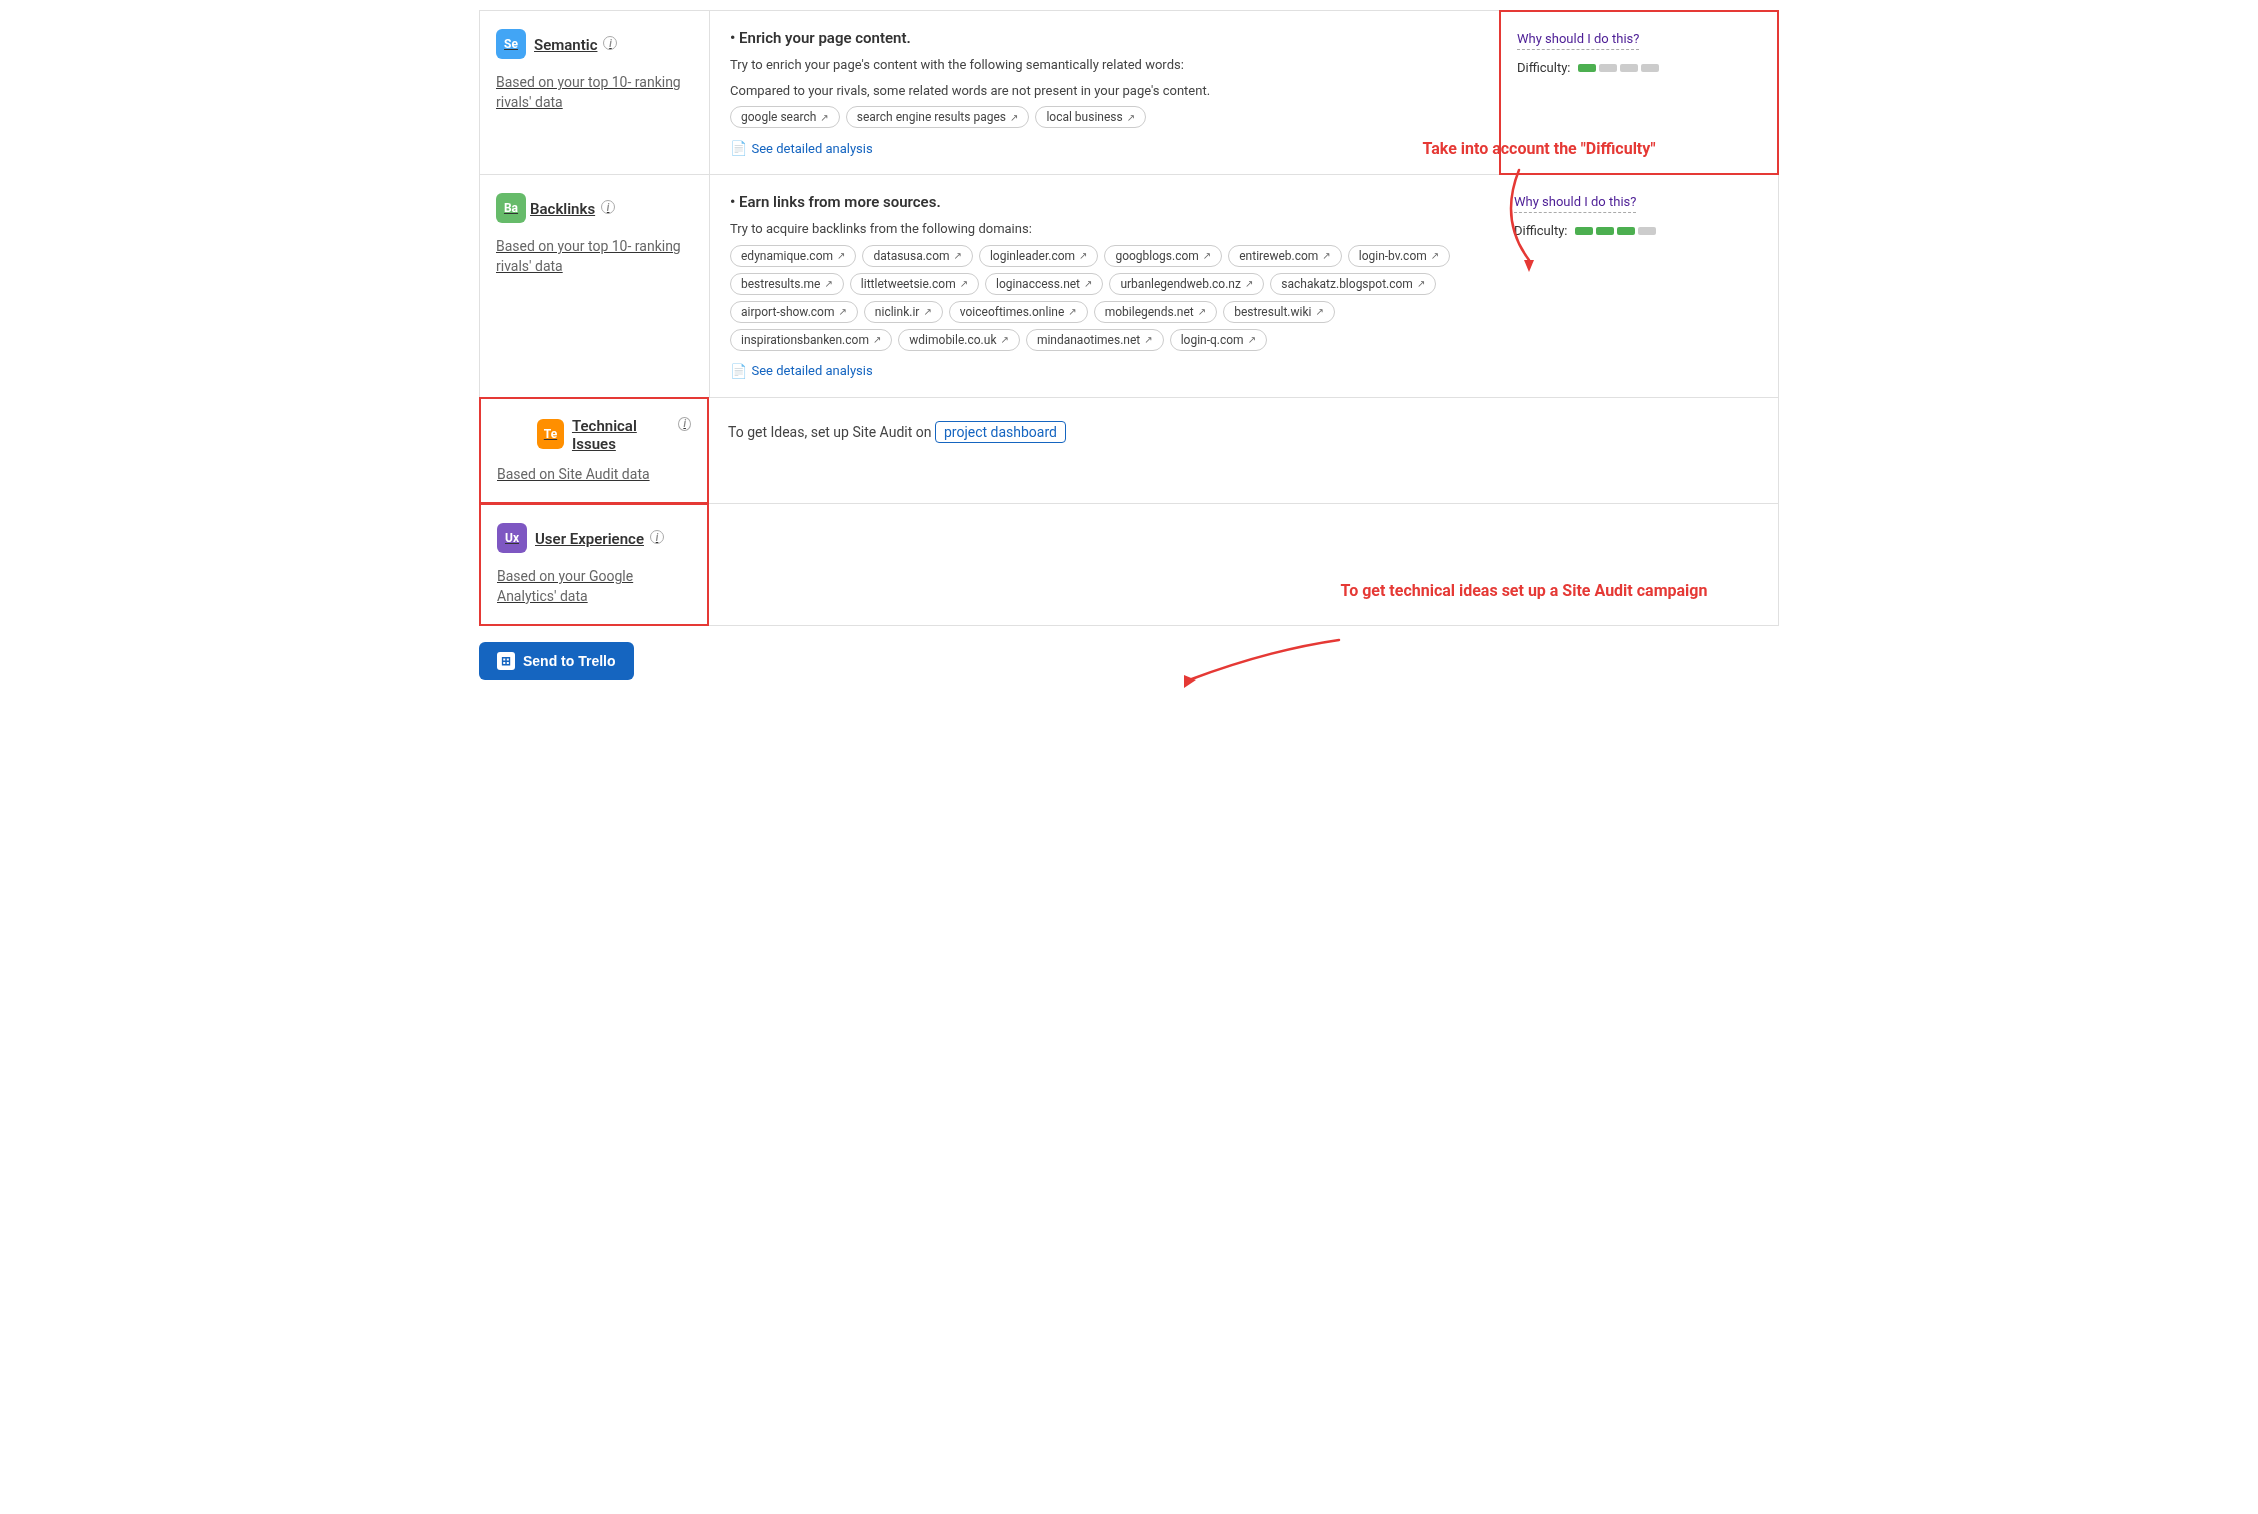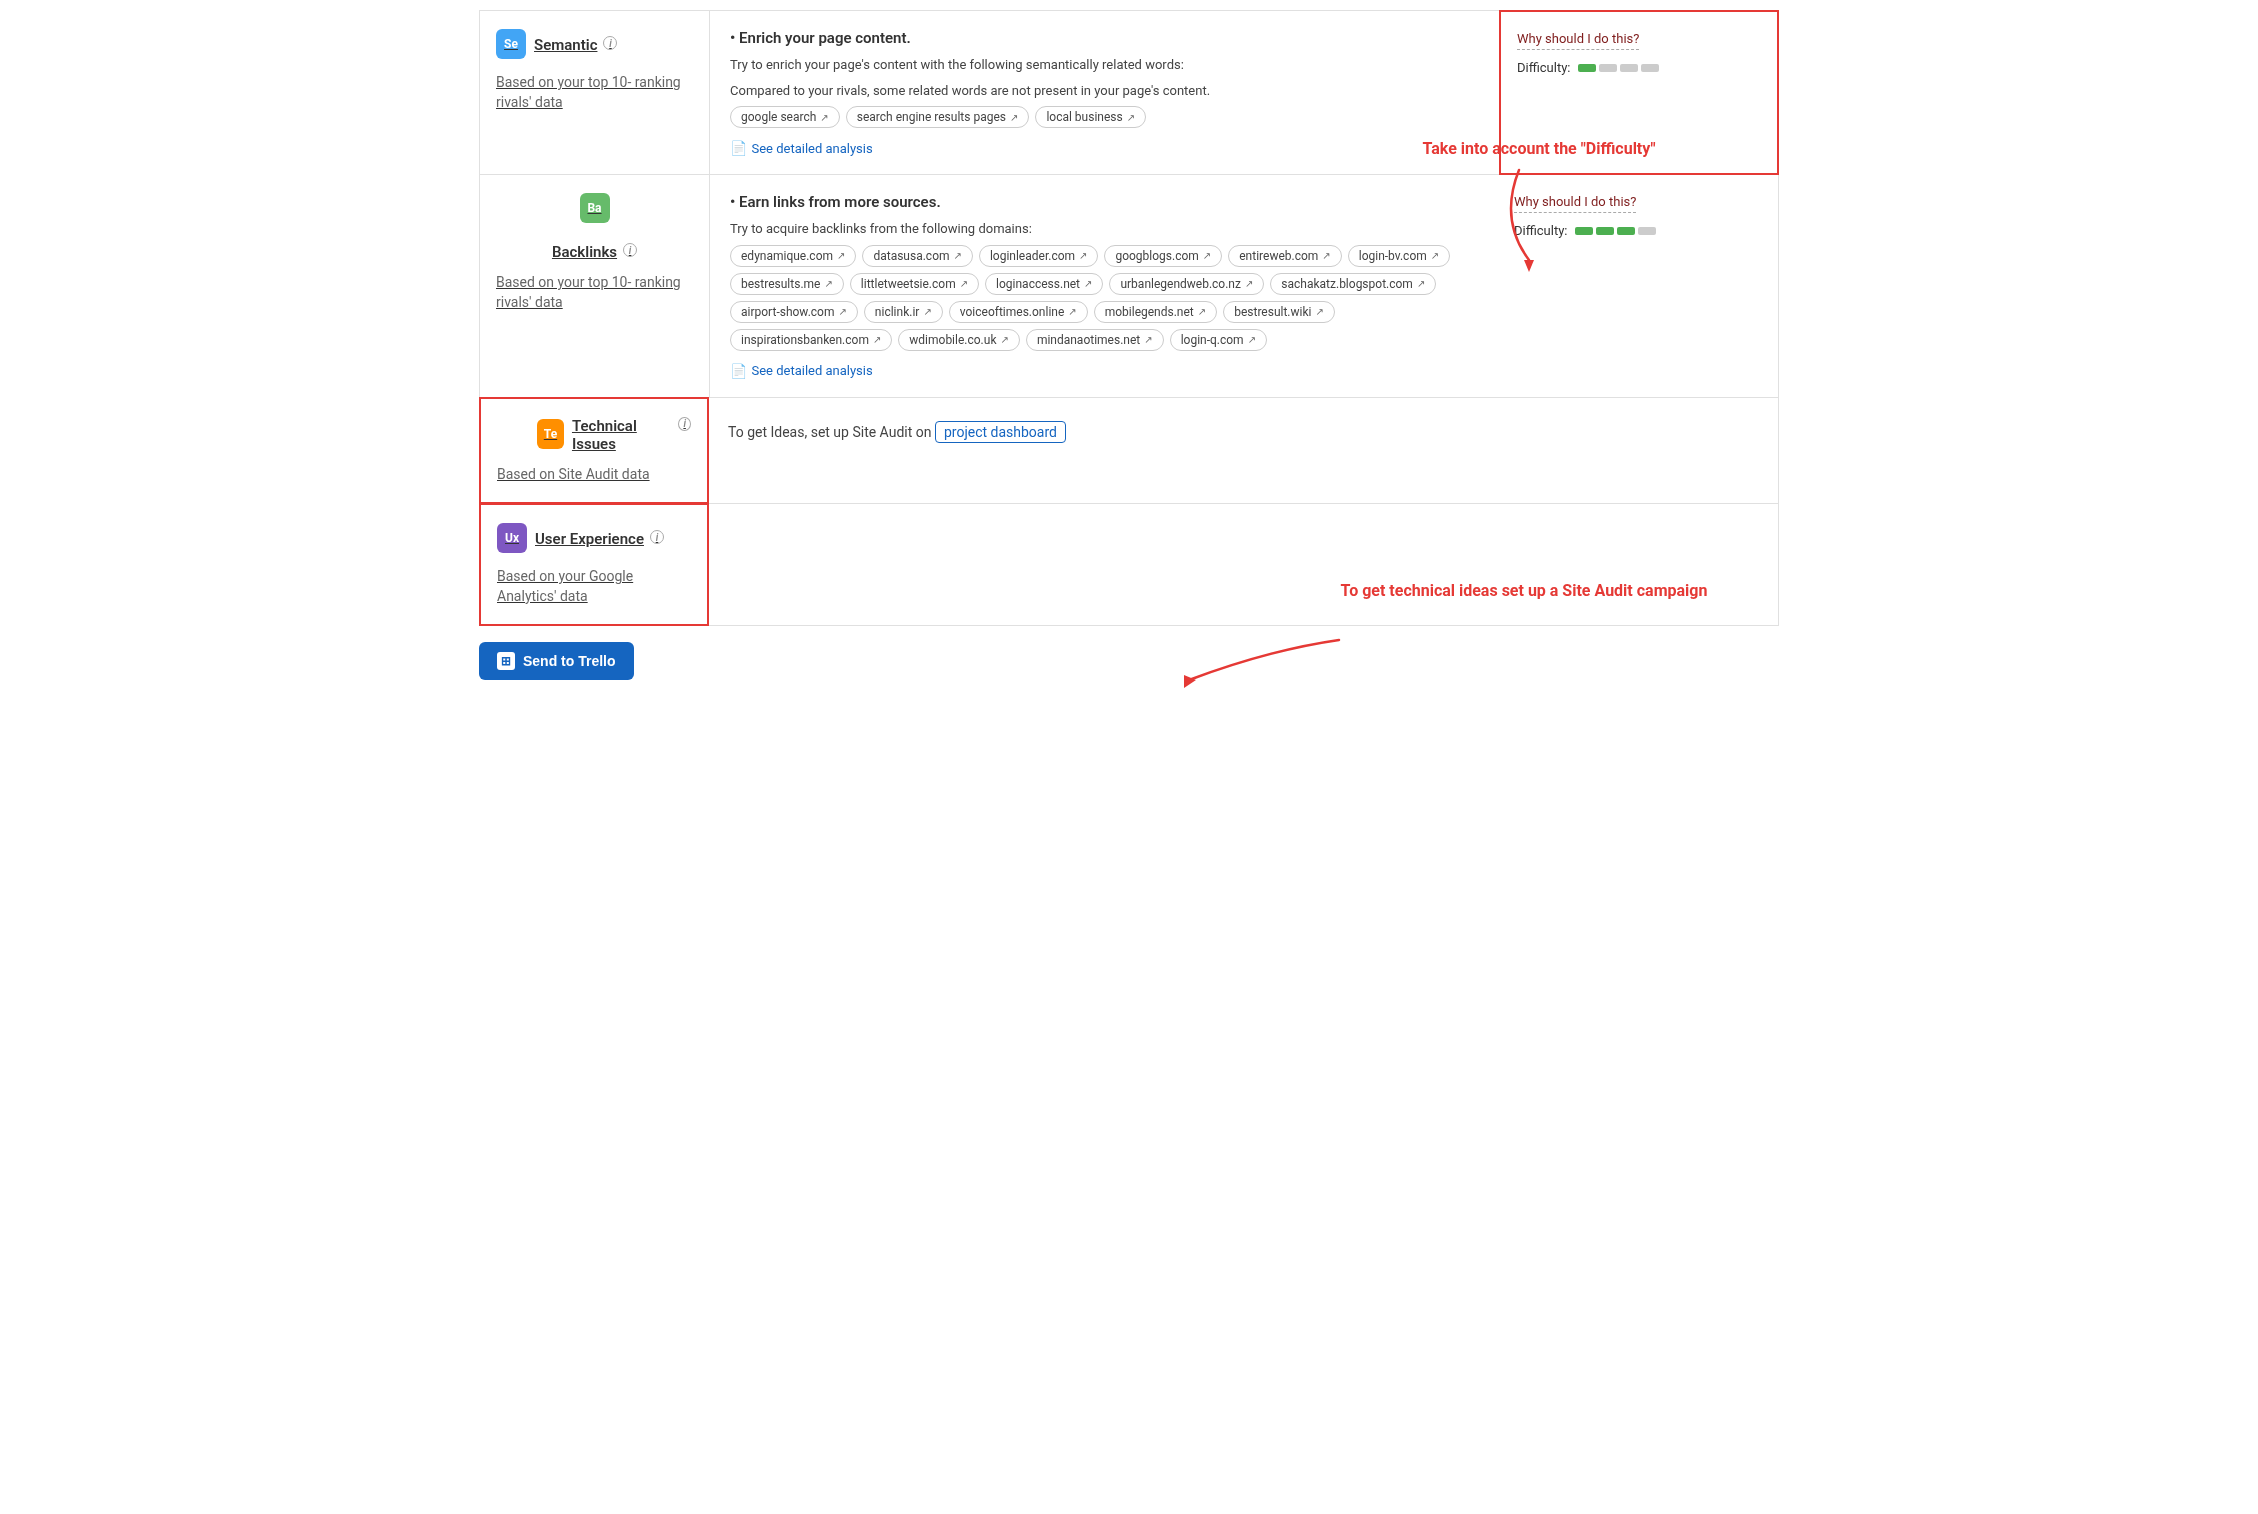--- a/index.html
+++ b/index.html
@@ -90,21 +90,21 @@
       padding: 18px 16px;
     }
     .right-panel.highlighted {
       border: 2px solid #e53935;
       margin: -1px;
       z-index: 2;
       position: relative;
     }
     .why-title {
       font-size: 13px;
-      color: #7f1d1d;
+      color: #4c1d95;
       border-bottom: 1px dashed #aaa;
       padding-bottom: 3px;
       margin-bottom: 10px;
       display: inline-block;
     }
     .difficulty-row {
       display: flex;
       align-items: center;
       gap: 8px;
       font-size: 13px;
@@ -260,21 +260,21 @@
             <div class="difficulty-bars">
               <div class="diff-bar filled"></div>
               <div class="diff-bar empty"></div>
               <div class="diff-bar empty"></div>
               <div class="diff-bar empty"></div>
             </div>
           </div></div>
       </div>
       <div class="section-row">
         <div class="left-panel">
-          <div style="display: flex; align-items: center; gap: 12px; margin-bottom: 6px; flex-direction: column;">
+          <div style="display: flex; align-items: center; gap: 4px; margin-bottom: 6px;">
             <div class="badge badge-backlinks">Ba</div>
             <span class="section-title">Backlinks<span class="info-icon">i</span></span>
           </div>
           <div class="section-subtitle">Based on your top 10-
 ranking rivals' data</div>
         </div>
         <div class="middle-panel"><div class="bullet-title">Earn links from more sources.</div><div class="body-text">Try to acquire backlinks from the following domains:</div><div class="tags-row">
             <span class="tag">edynamique.com<span class="tag-icon">↗</span></span>
             <span class="tag">datasusa.com<span class="tag-icon">↗</span></span>
             <span class="tag">loginleader.com<span class="tag-icon">↗</span></span>

